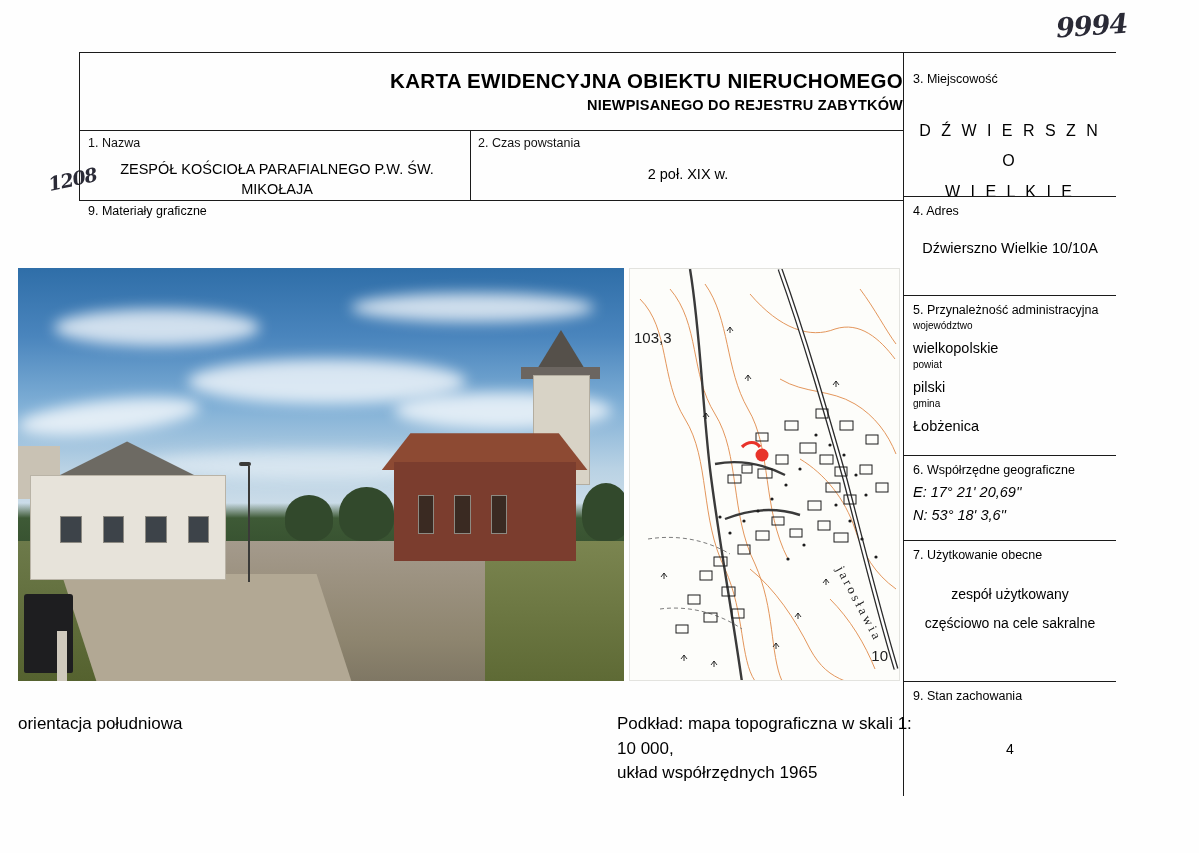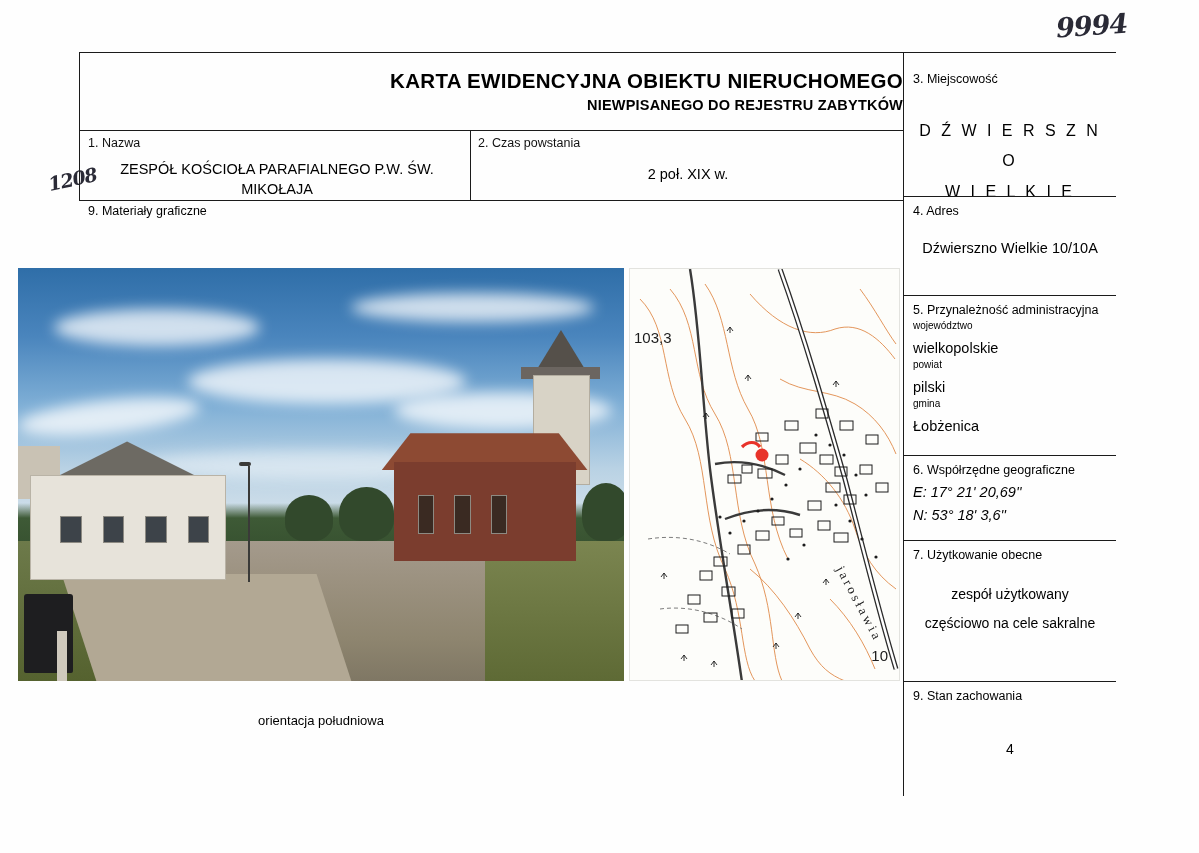--- a/index.html
+++ b/index.html
@@ -261,22 +261,22 @@
     top: 268px;
     width: 271px;
     height: 413px;
     overflow: hidden;
     background: #fdfdfb;
     border: 1px solid #e3e3df;
     box-sizing: border-box;
   }
   .cap {
     position: absolute;
-    font-size: 13px;
-    text-align: center;
+    font-size: 17px;
+    text-align: left;
     line-height: 1.45;
   }
   #cap-photo { left: 18px; top: 712px; width: 606px; }
   #cap-map   { left: 617px; top: 712px; width: 295px; }
 
   
   .rc {
     position: absolute;
     left: 904px;
     width: 212px;
@@ -482,20 +482,24 @@
       <circle cx="132" cy="186" r="6.5" fill="#e8332a"></circle>
       <path d="M112,178 C118,172 126,172 130,178" stroke="#e8332a" stroke-width="3.2" fill="none"></path>
 
       <text x="4" y="74" font-family="Liberation Sans, sans-serif" font-size="15" fill="#1c1c1c">103,3</text>
       <text x="258" y="392" font-family="Liberation Sans, sans-serif" font-size="15" fill="#1c1c1c" text-anchor="end">10</text>
       <text transform="translate(206,300) rotate(62)" font-family="Liberation Serif, serif" font-size="13" fill="#1c1c1c" letter-spacing="3">jarosławia</text>
     </svg>
   </div>
 
   <div class="cap" id="cap-photo">orientacja południowa</div>
+  <div class="cap" id="cap-map">
+    <span>Podkład: mapa topograficzna w skali 1: 10 000,</span><br>
+    <span>układ współrzędnych 1965</span>
+  </div>
 
   <div class="rc" style="top:67px; height:143px;">
     <div class="lbl">3. Miejscowość</div>
     <div class="big-place">
       <span>D Ź W I E R S Z N O</span><br>
       <span>W I E L K I E</span>
     </div>
   </div>
   <div class="rc-hline" style="top:196px;"></div>
 

